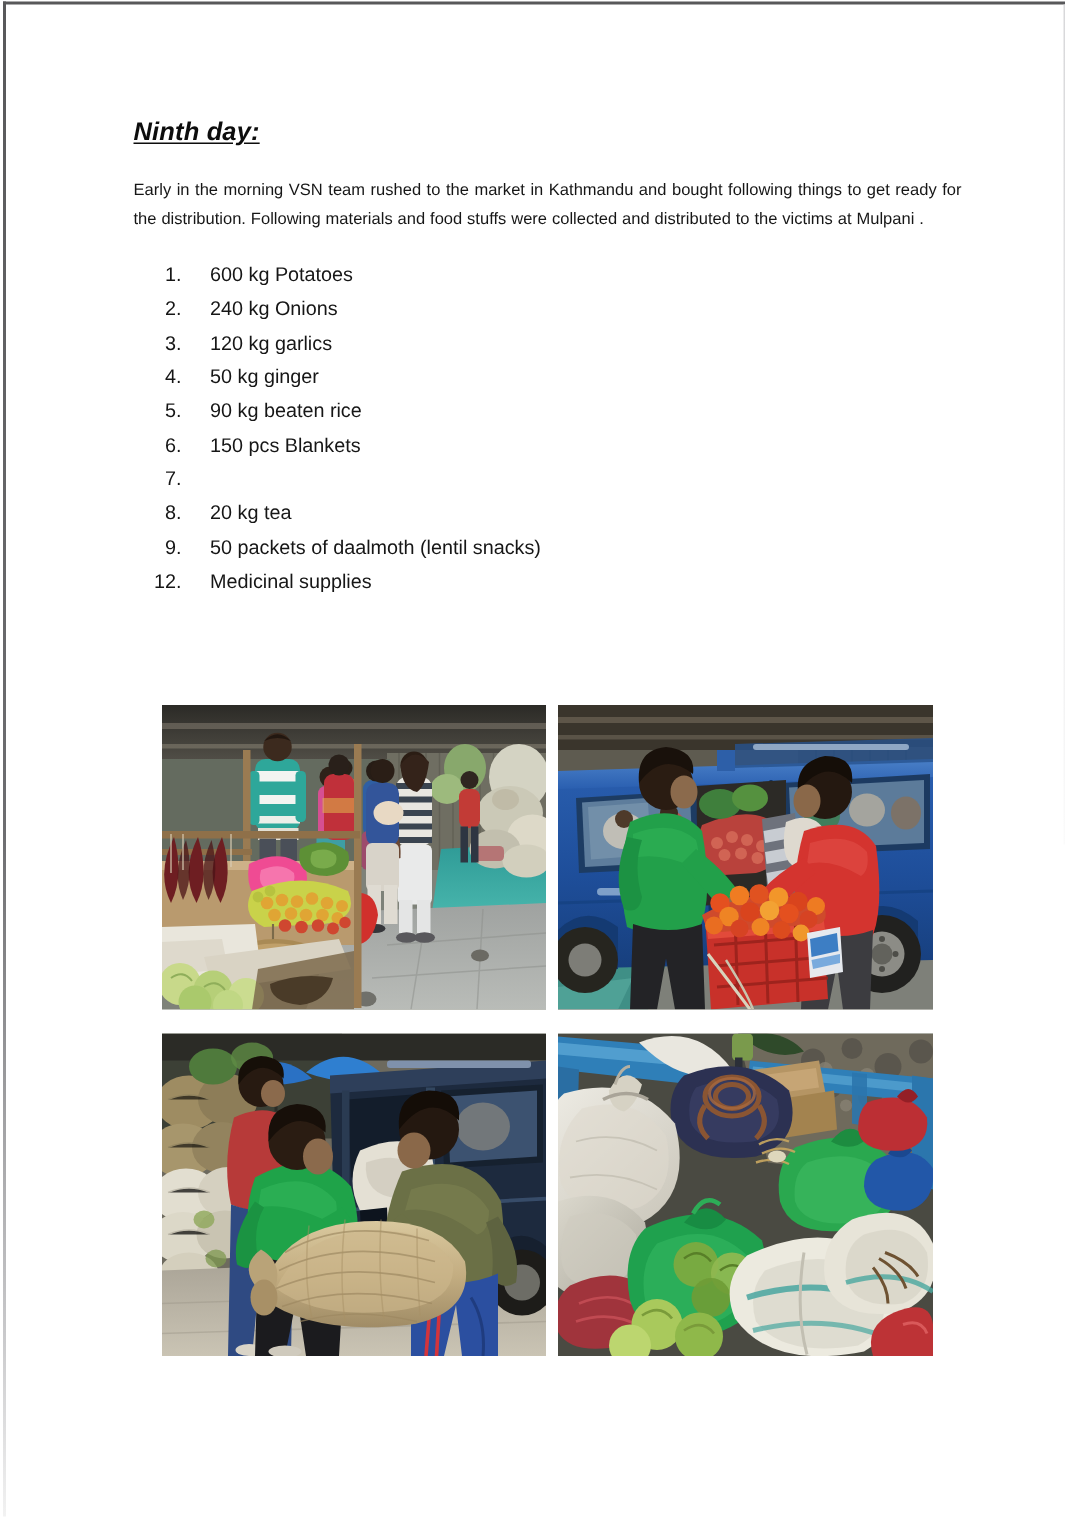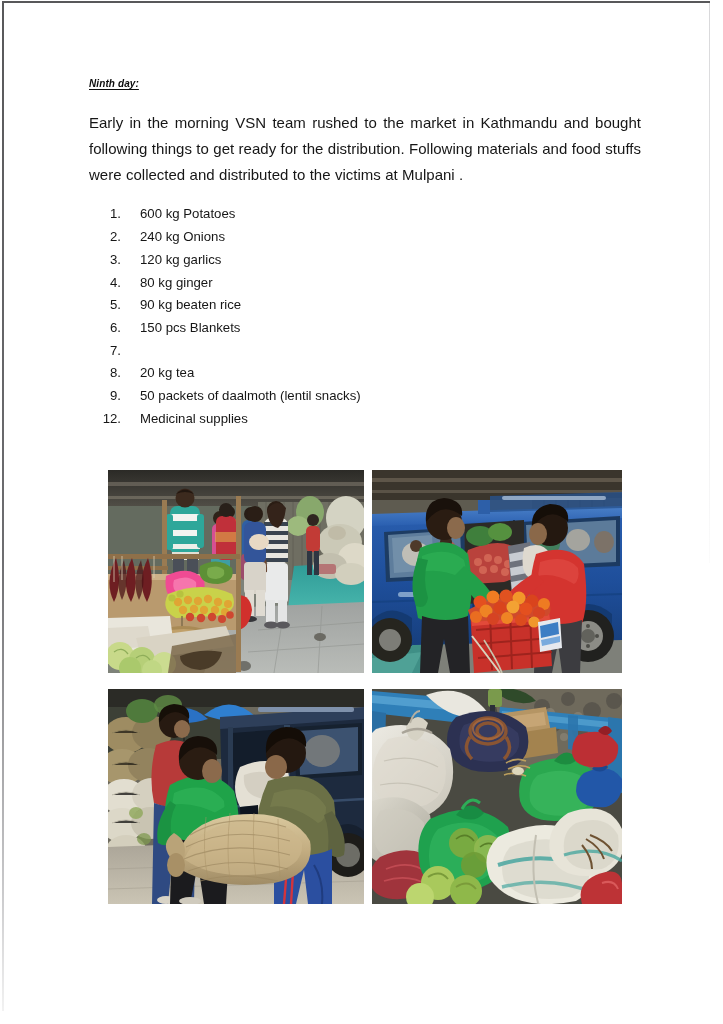--- a/index.html
+++ b/index.html
@@ -46,33 +46,33 @@
 
   
   #content {
     position: absolute;
     left: 89px;
     top: 78px;
     width: 552px;
   }
 
   h1.day-heading {
-    font-size: 10px;
+    font-size: 17px;
     font-weight: bold;
     font-style: italic;
     text-decoration: underline;
     text-underline-offset: 2px;
     color: #0d0d0d;
     margin: 0 0 20px 0;
     letter-spacing: 0.1px;
     line-height: 1.2;
   }
 
   p.intro {
-    font-size: 15px;
+    font-size: 11px;
     color: #161616;
     margin: 0 0 16px 0;
     text-align: justify;
     line-height: 1.72;
     letter-spacing: 0.01px;
     word-spacing: 0.2px;
   }
 
   
   ol.supplies {
@@ -132,21 +132,21 @@
   <div id="content">
 
     <h1 class="day-heading">Ninth day:</h1>
 
     <p class="intro">Early in the morning VSN team rushed to the market in Kathmandu and bought following things to get ready for the distribution. Following materials and food stuffs were collected and distributed to the victims at Mulpani .</p>
 
     <ol class="supplies" id="supplies-list">
         <li><span class="num">1.</span><span>600 kg Potatoes</span></li>
         <li><span class="num">2.</span><span>240 kg Onions</span></li>
         <li><span class="num">3.</span><span>120 kg garlics</span></li>
-        <li><span class="num">4.</span><span>80 kg ginger</span></li>
+        <li><span class="num">4.</span><span>50 kg ginger</span></li>
         <li><span class="num">5.</span><span>90 kg beaten rice</span></li>
         <li><span class="num">6.</span><span>150 pcs Blankets</span></li>
         <li><span class="num">7.</span></li>
         <li><span class="num">8.</span><span>20 kg tea</span></li>
         <li><span class="num">9.</span><span>50 packets of daalmoth (lentil snacks)</span></li>
         <li><span class="num">12.</span><span>Medicinal supplies</span></li>
       </ol>
 
   </div>
 

